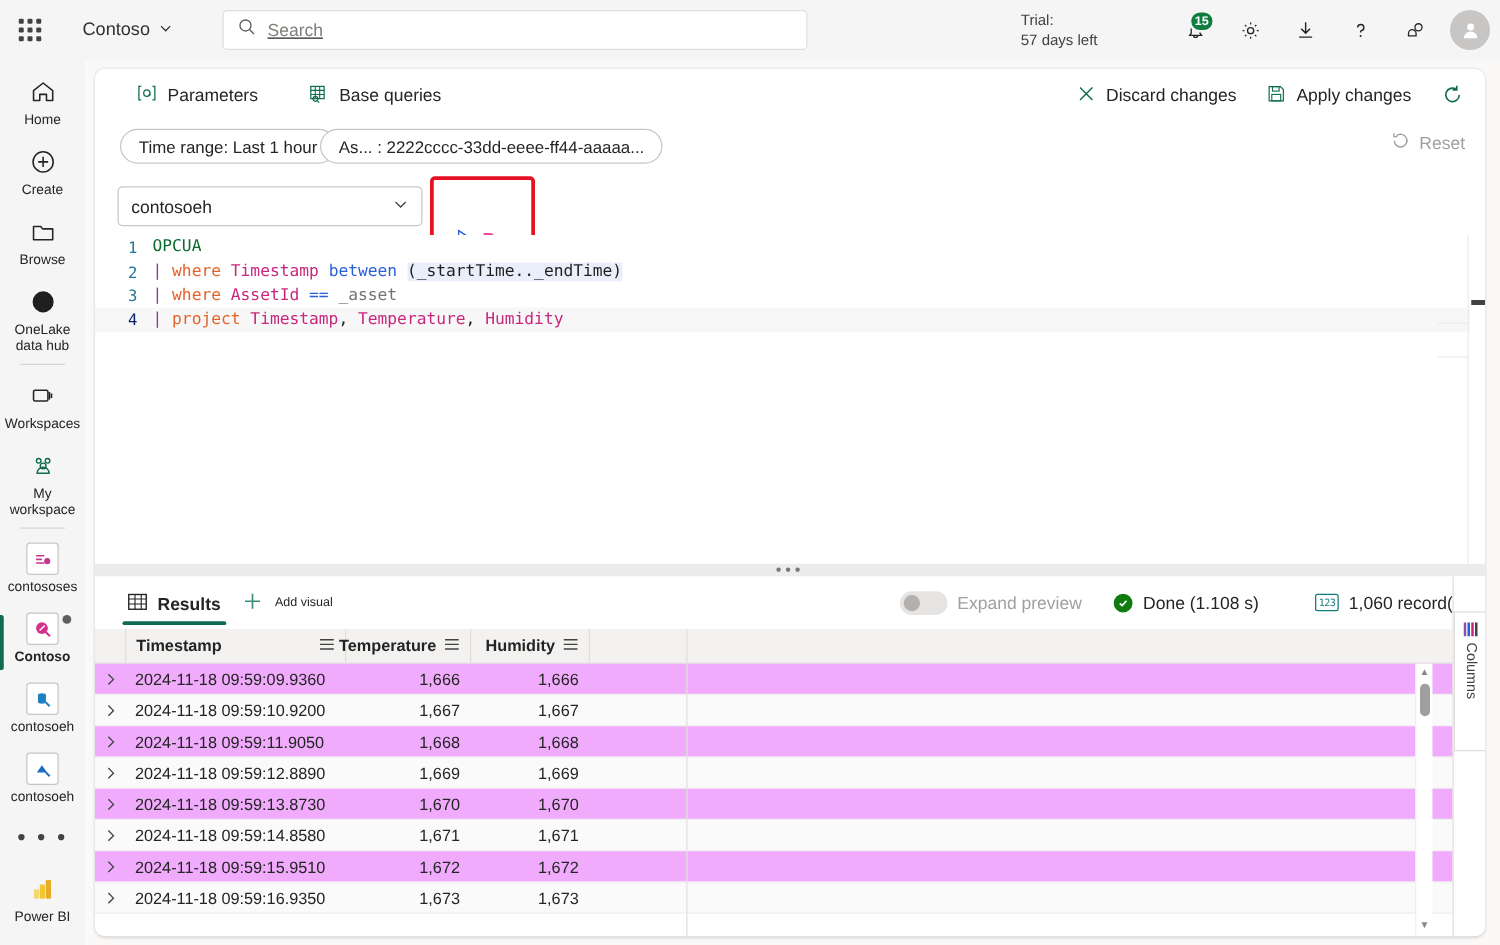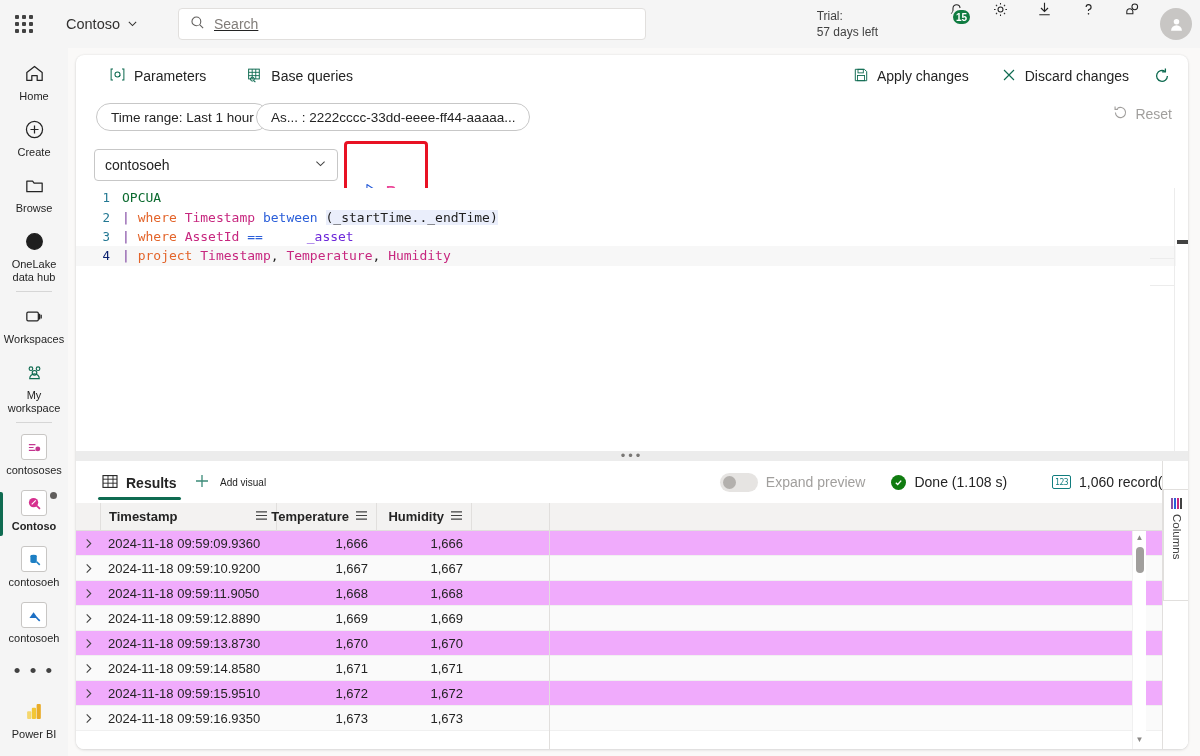--- a/index.html
+++ b/index.html
@@ -41,21 +41,21 @@
     cursor: text;
     text-decoration: underline;
   }
   .searchbox .ph { color: #807c78; font-size: 14px; }
   .trial {
     position: absolute; right: 322px; top: 8px;
     font-size: 12px; color: #424242; line-height: 16px; text-align: left;
   }
   .topicons { position: absolute; right: 8px; top: 0; height: 48px; display: flex; align-items: center; }
   .ticon {
-    width: 44px; height: 48px; display: flex; justify-content: center;
+    width: 44px; height: 48px; display: flex; align-items: center; justify-content: center;
     cursor: pointer; position: relative; color: #242424;
   }
   .badge {
     position: absolute; top: 8px; right: 6px;
     background: #107c41; color: #fff; font-size: 10px; font-weight: bold;
     min-width: 18px; height: 18px; border-radius: 9px;
     display: flex; align-items: center; justify-content: center; padding: 0 3px;
     border: 2px solid #f5f5f5;
   }
   .avatar {
@@ -174,21 +174,21 @@
     width: 46px; text-align: right; padding-right: 12px; color: #237893; flex: none;
     font-size: 12.5px;
   }
   .codeline.cur .ln { color: #0b216f; }
   .codeline .code { white-space: pre; }
   .tok-tbl   { color: #0b6a2f; }
   .tok-pipe  { color: #7a3e9d; }
   .tok-kw    { color: #e3642a; }
   .tok-col   { color: #c7277f; }
   .tok-op    { color: #2b5fd9; }
-  .tok-var   { color: #6d28d9; margin-left: 36px; }
+  .tok-var   { color: #737373; }
   .tok-punc  { color: #1f1f1f; }
   .hl { background: #eaeefb; }
   .codeline.cur { background: #f7f7f7; }
   .editor-scroll {
     position: absolute; right: 0; top: 0; width: 12px; height: 263px; background: #fff;
   }
   .ed-mini {
     position: absolute; right: 13px; top: 0; width: 1px; height: 263px; background: #ececec;
   }
   .ed-thumb {
@@ -551,37 +551,37 @@
             <rect x="2.4" y="2.4" width="12" height="11" fill="none" stroke="#0f6b51" stroke-width="1.1"></rect>
             <path d="M2.4 6h12M2.4 9.7h12M6.4 2.4v11M10.4 2.4v11" stroke="#0f6b51" stroke-width="1"></path>
             <circle cx="6.6" cy="13.6" r="2.2" fill="none" stroke="#0f6b51" stroke-width="1.1"></circle>
             <path d="M8.2 15.2 10 17" stroke="#0f6b51" stroke-width="1.2"></path>
           </svg>
       </span>
       <span>Base queries</span>
     </div>
 
     <div class="cmdright">
+      <div class="cmdbtn" style="margin-left:14px;">
+        <span>
+          <svg width="16" height="16" viewBox="0 0 18 18">
+              <path d="M3.4 3.4 14.6 14.6M14.6 3.4 3.4 14.6" stroke="#0f6b51" stroke-width="1.3"></path>
+            </svg>
+        </span>
+        <span>Discard changes</span>
+      </div>
       <div class="cmdbtn">
         <span>
           <svg width="16" height="16" viewBox="0 0 18 18">
               <path d="M2.6 2.6h10.2l2.6 2.6v10.2H2.6Z" fill="none" stroke="#0f6b51" stroke-width="1.1"></path>
               <rect x="5.6" y="2.6" width="6" height="4" fill="none" stroke="#0f6b51" stroke-width="1"></rect>
               <rect x="5" y="9.6" width="8" height="5.8" fill="none" stroke="#0f6b51" stroke-width="1"></rect>
             </svg>
         </span>
         <span>Apply changes</span>
-      </div>
-      <div class="cmdbtn" style="margin-left:14px;">
-        <span>
-          <svg width="16" height="16" viewBox="0 0 18 18">
-              <path d="M3.4 3.4 14.6 14.6M14.6 3.4 3.4 14.6" stroke="#0f6b51" stroke-width="1.3"></path>
-            </svg>
-        </span>
-        <span>Discard changes</span>
       </div>
       <div class="iconbtn" style="margin-left:8px;">
         <svg width="18" height="18" viewBox="0 0 18 18">
             <path d="M14.4 9A5.4 5.4 0 1 1 12.1 4.5" fill="none" stroke="#0f6b51" stroke-width="1.3"></path>
             <path d="M12.4 1.6v3.3h-3.3" fill="none" stroke="#0f6b51" stroke-width="1.3"></path>
           </svg>
       </div>
     </div>
   </div>
 

